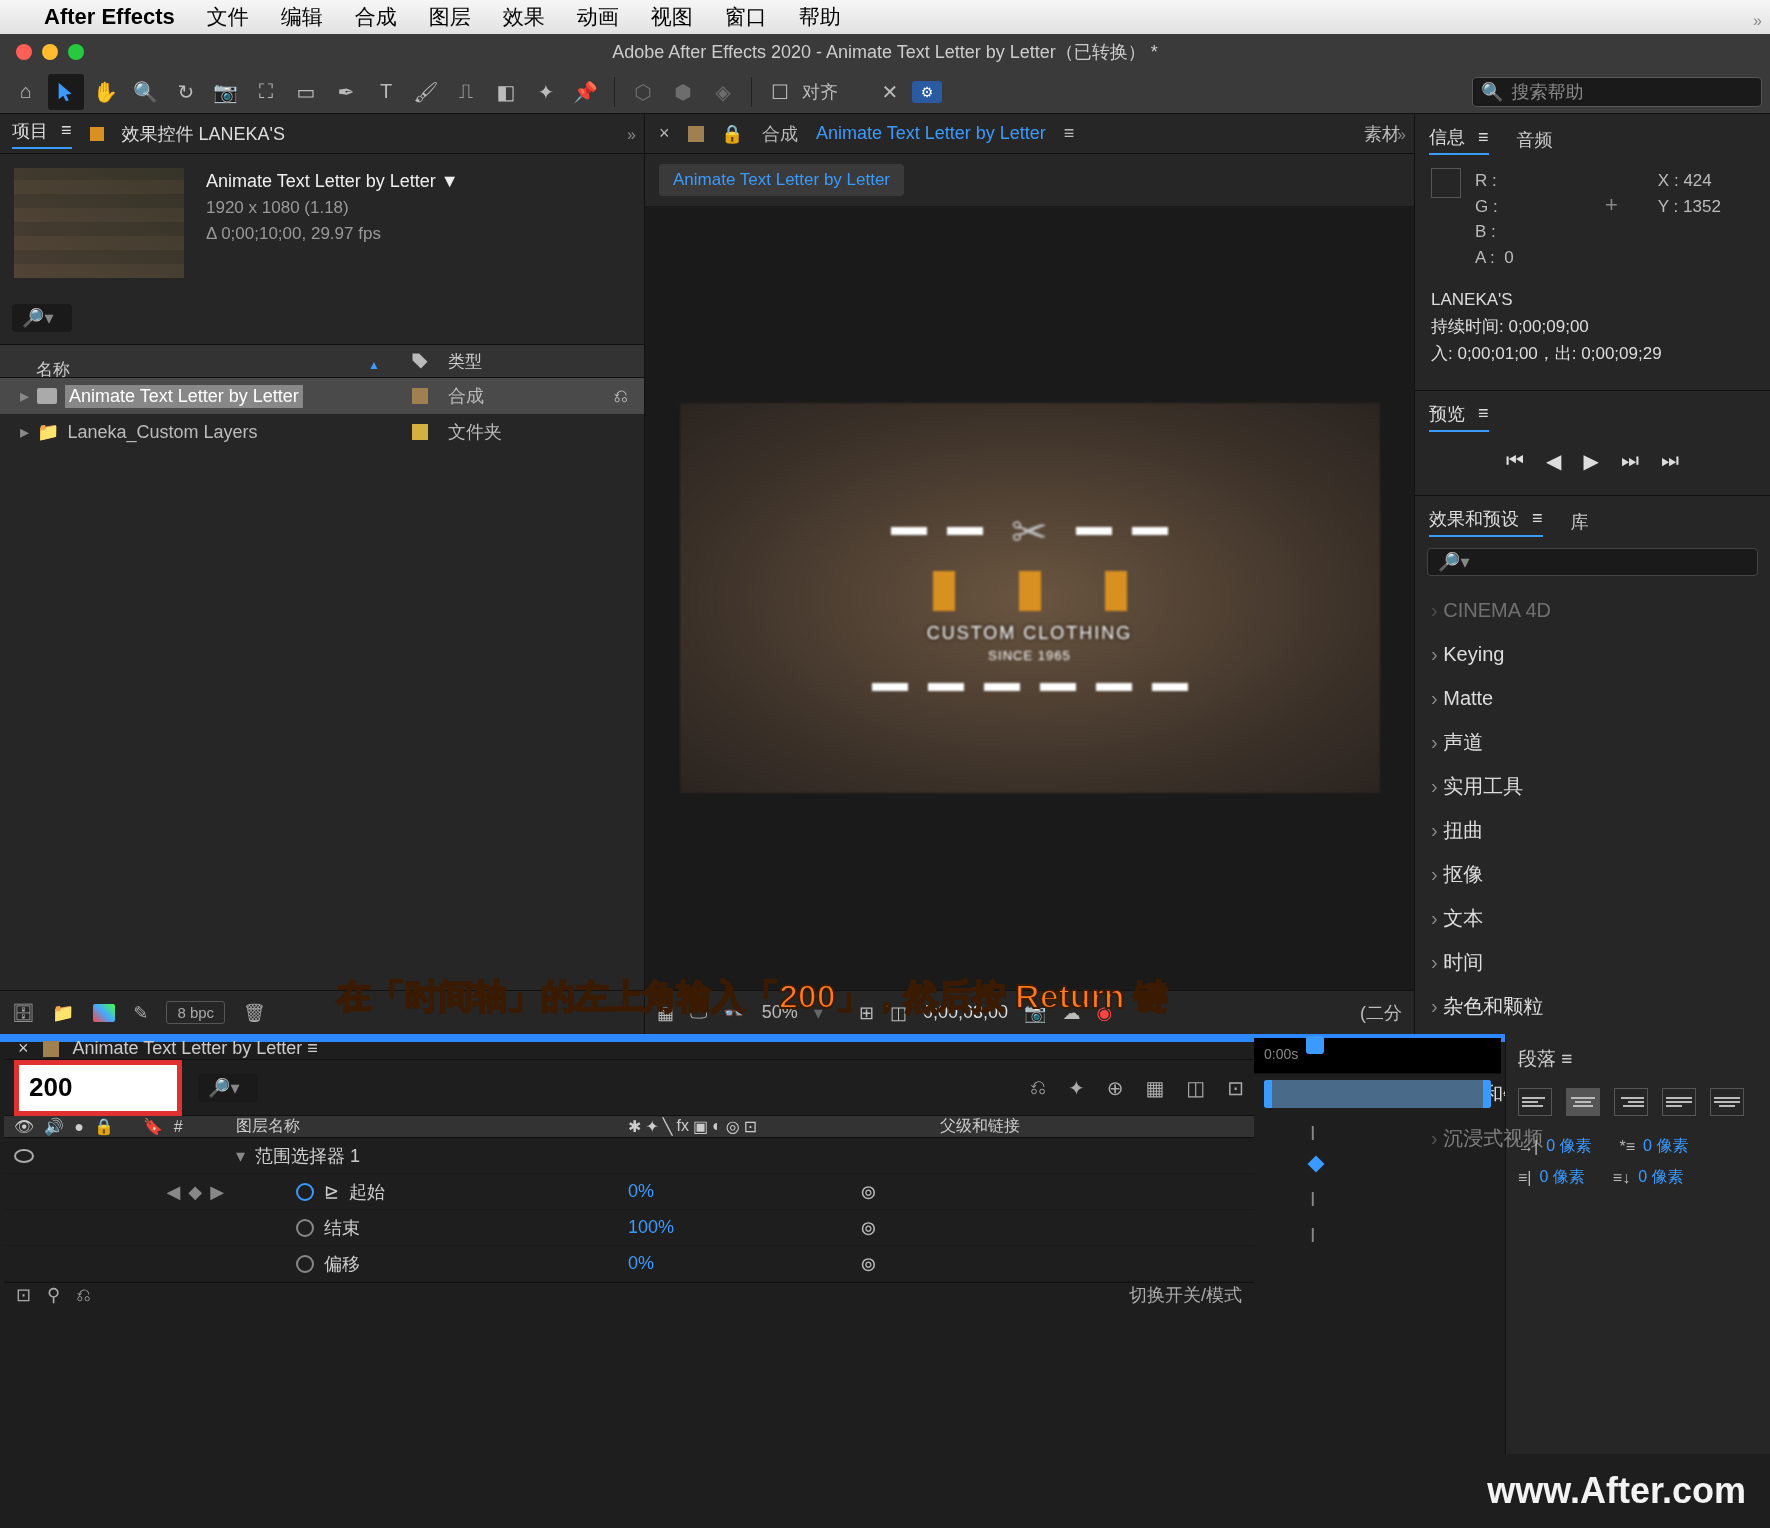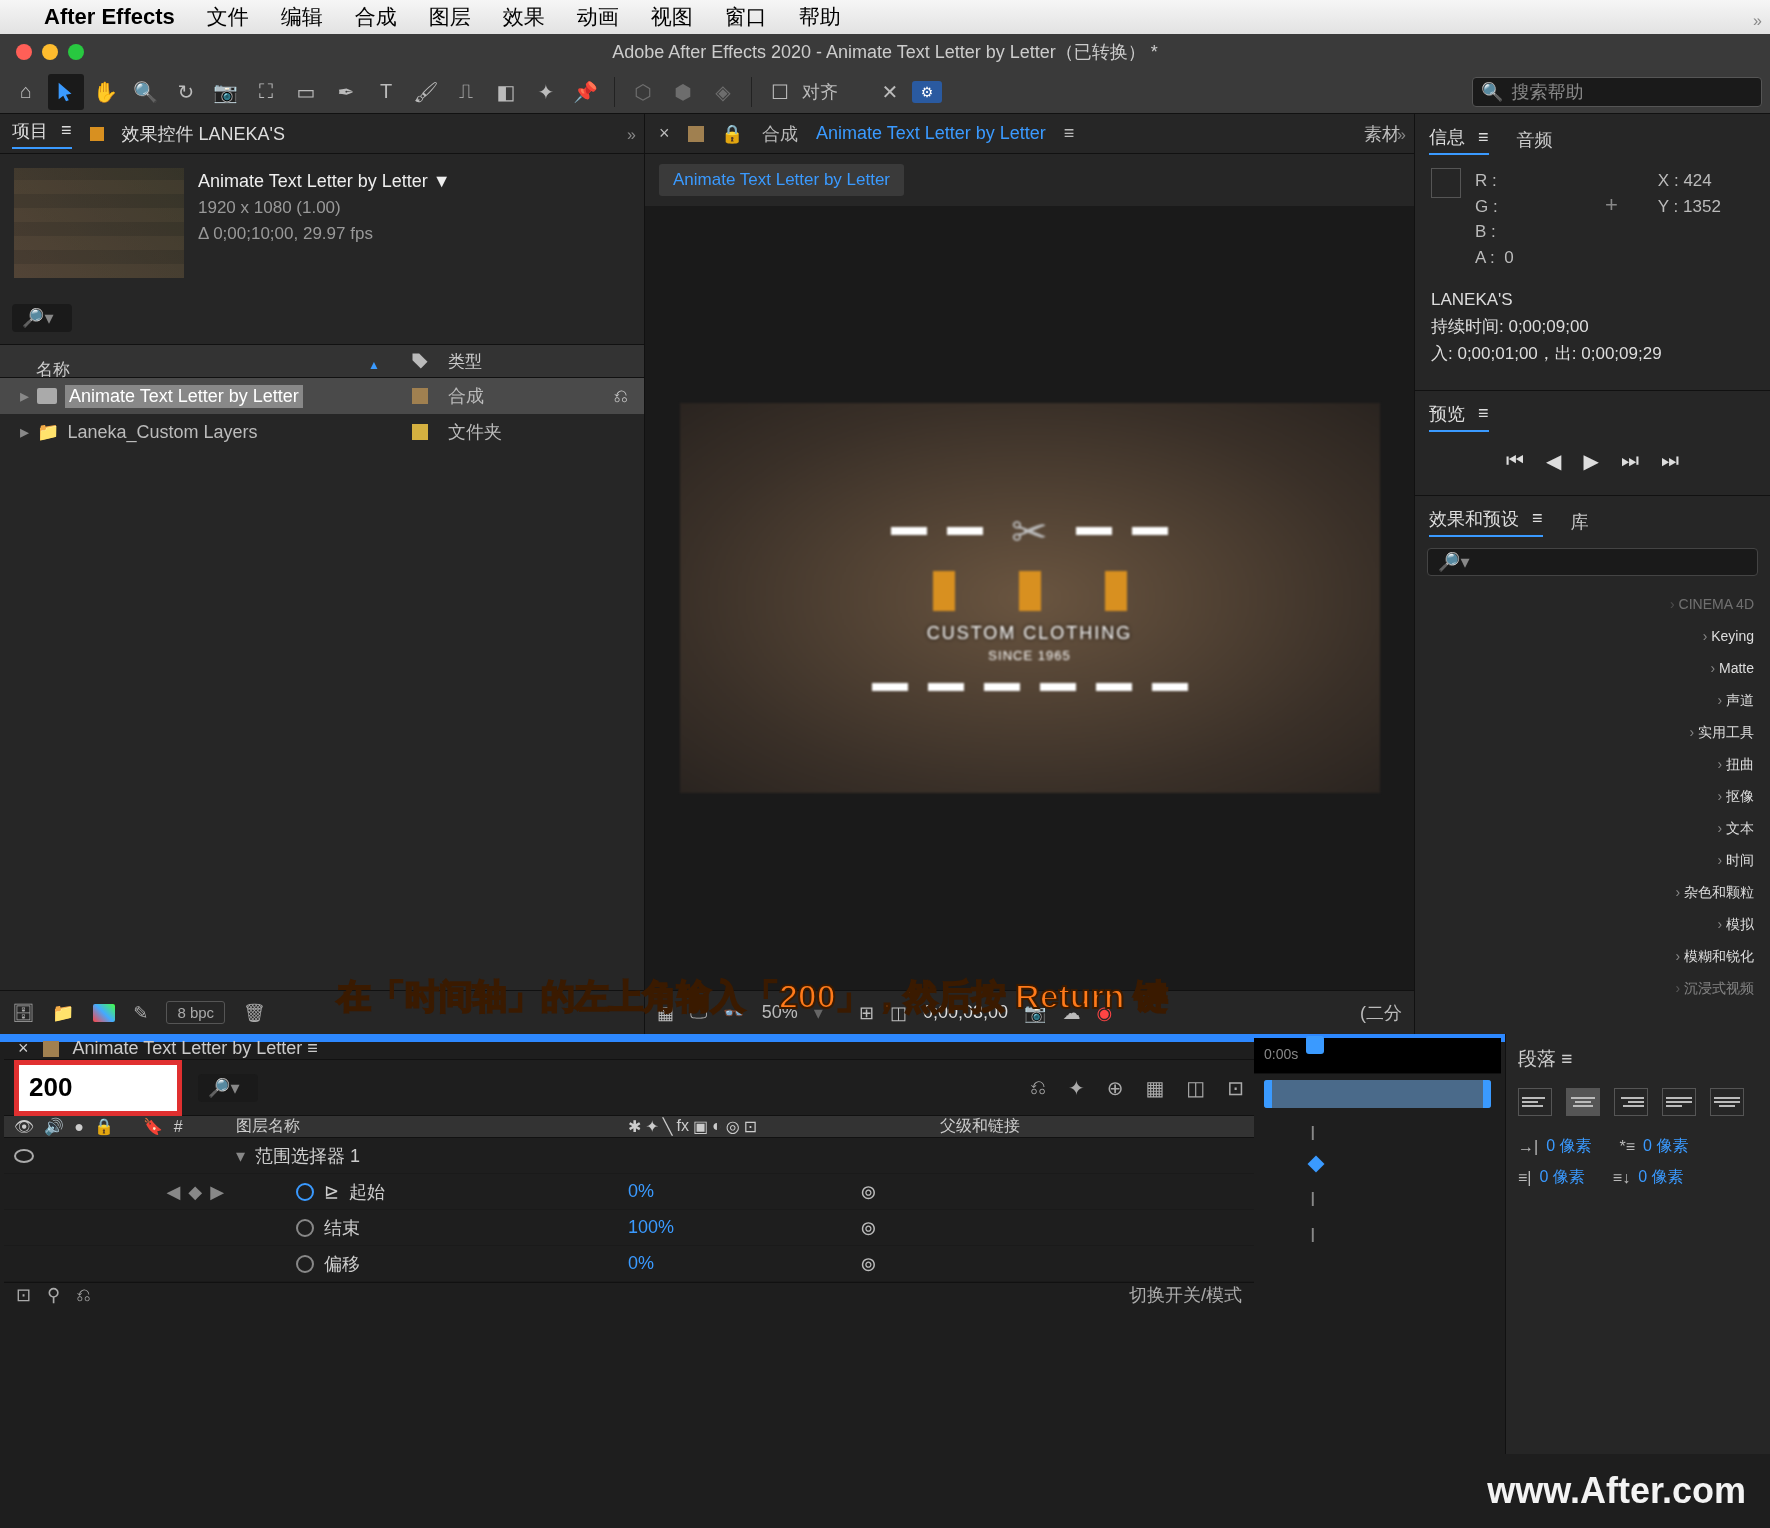--- a/index.html
+++ b/index.html
@@ -19,21 +19,21 @@
 .sep { width:1px; height:30px; background:#222; margin:0 6px; }
 .searchbar { margin-left:auto; width:290px; height:30px; background:#1a1a1a; border:1px solid #555; border-radius:4px; display:flex; align-items:center; padding:0 8px; color:#888; gap:8px; }
 .main { display:flex; height:920px; }
 .panel { background:#262626; border-right:1px solid #111; display:flex; flex-direction:column; }
 .left { width:645px; }
 .center { flex:1; }
 .right { width:355px; background:#262626; }
 .tabs { height:40px; display:flex; align-items:center; padding:0 12px; gap:18px; border-bottom:1px solid #111; font-size:18px; position:relative; }
 .tab { color:#ddd; display:flex; align-items:center; gap:8px; }
 .tab.on { border-bottom:2px solid #3a9aff; padding-bottom:4px; }
-.projtop { display:flex; padding:14px; gap:14px; }
+.projtop { display:flex; padding:14px; gap:22px; }
 .thumb { width:170px; height:110px; background:linear-gradient(45deg,#5a4a3a,#3a3a2a); position:relative; opacity:.8; }
 .thumb::after { content:""; position:absolute; inset:0; background:repeating-linear-gradient(0deg,rgba(100,80,60,.3) 0 14px,rgba(60,50,40,.3) 14px 28px); }
 .projmeta { font-size:18px; line-height:1.5; color:#eee; }
 .projmeta .name { font-weight:500; }
 .projmeta .dim,.projmeta .dur { color:#999; font-size:17px; }
 .searchsmall { margin:12px; height:28px; background:#1a1a1a; border-radius:4px; display:flex; align-items:center; padding:0 10px; color:#888; width:60px; }
 .listhead { height:34px; background:#333; display:flex; align-items:center; font-size:17px; border-top:1px solid #111; border-bottom:1px solid #111; }
 .lh-name { width:400px; padding-left:36px; position:relative;margin-top:16px; }
 .lh-name::after { content:"▲"; color:#3a9aff; position:absolute; right:20px; font-size:12px; }
 .lh-tag { width:40px; display:flex; justify-content:center; }
@@ -61,21 +61,21 @@
 .chip { background:#3a3a3a; padding:6px 14px; margin:10px 14px; display:inline-block; color:#3a9aff; font-size:17px; border-radius:3px; }
 .cbottom { height:44px; background:#262626; border-top:1px solid #111; display:flex; align-items:center; padding:0 12px; gap:16px; color:#bbb; font-size:18px; }
 .rpanel { border-bottom:1px solid #111; padding:8px 0; }
 .rtabs { height:36px; display:flex; align-items:center; padding:0 14px; gap:28px; font-size:18px; }
 .info { padding:10px 16px; font-size:17px; line-height:1.5; color:#bbb; display:flex; }
 .rgba { width:130px; }
 .xy { margin-left:40px; }
 .layerinfo { padding:6px 16px 14px; font-size:17px; color:#ddd; line-height:1.6; }
 .preview { display:flex; justify-content:center; gap:22px; padding:14px 0; color:#ddd; font-size:20px; }
 .preset-search { margin:8px 12px; height:28px; background:#1a1a1a; border:1px solid #444; border-radius:4px; display:flex; align-items:center; padding:0 10px; color:#888; }
-.presetlist { padding:4px 0; font-size:14px; line-height:2; color:#ddd; overflow:hidden;text-align:right; }
+.presetlist { padding:4px 0; font-size:20px; line-height:2; color:#ddd; overflow:hidden; }
 .presetrow { padding:2px 16px; }
 .presetrow::before { content:"› "; color:#888; }
 .timeline { height:calc(100% - 34px - 36px - 44px - 920px); background:#262626; border:4px solid #2d88ff; display:flex; position:relative; }
 .tl-left { width:1250px; display:flex; flex-direction:column; }
 .tl-tabs { height:40px; display:flex; align-items:center; padding:0 14px; gap:14px; border-bottom:1px solid #111; font-size:18px; }
 .tl-top { height:56px; display:flex; align-items:center; padding:0 10px; gap:16px; border-bottom:1px solid #111; position:relative; }
 .timebox { width:168px; height:56px; background:#fff; border:5px solid #e03030; color:#000; font-size:26px; font-weight:700; padding:2px 10px; }
 .tl-head { height:34px; background:#333; display:flex; align-items:center; padding:0 10px; gap:12px; font-size:16px; border-bottom:1px solid #111; }
 .tl-head .col1 { width:210px; display:flex; align-items:center; gap:10px; }
 .tl-head .layername { width:380px; }
@@ -178,21 +178,21 @@
     <div class="tabs">
       <span class="tab on"><span>项目</span>&nbsp;≡</span>
       <span style="width:14px;height:14px;background:#d89020"></span>
       <span class="tab">效果控件 LANEKA'S</span>
       <span class="ch">»</span>
     </div>
     <div class="projtop">
       <div class="thumb"></div>
       <div class="projmeta">
         <div class="name">Animate Text Letter by Letter ▼</div>
-        <div class="dim">1920 x 1080 (1.00)</div>
+        <div class="dim">1920 x 1080 (1.18)</div>
         <div class="dur">Δ 0;00;10;00, 29.97 fps</div>
       </div>
     </div>
     <div class="searchsmall">🔎▾</div>
     <div class="listhead">
       <div class="lh-name">名称</div>
       <div class="lh-tag">
           <svg class="icon" viewBox="0 0 24 24">
             <path d="M3 3h8l10 10-8 8L3 11z"></path>
           </svg>

